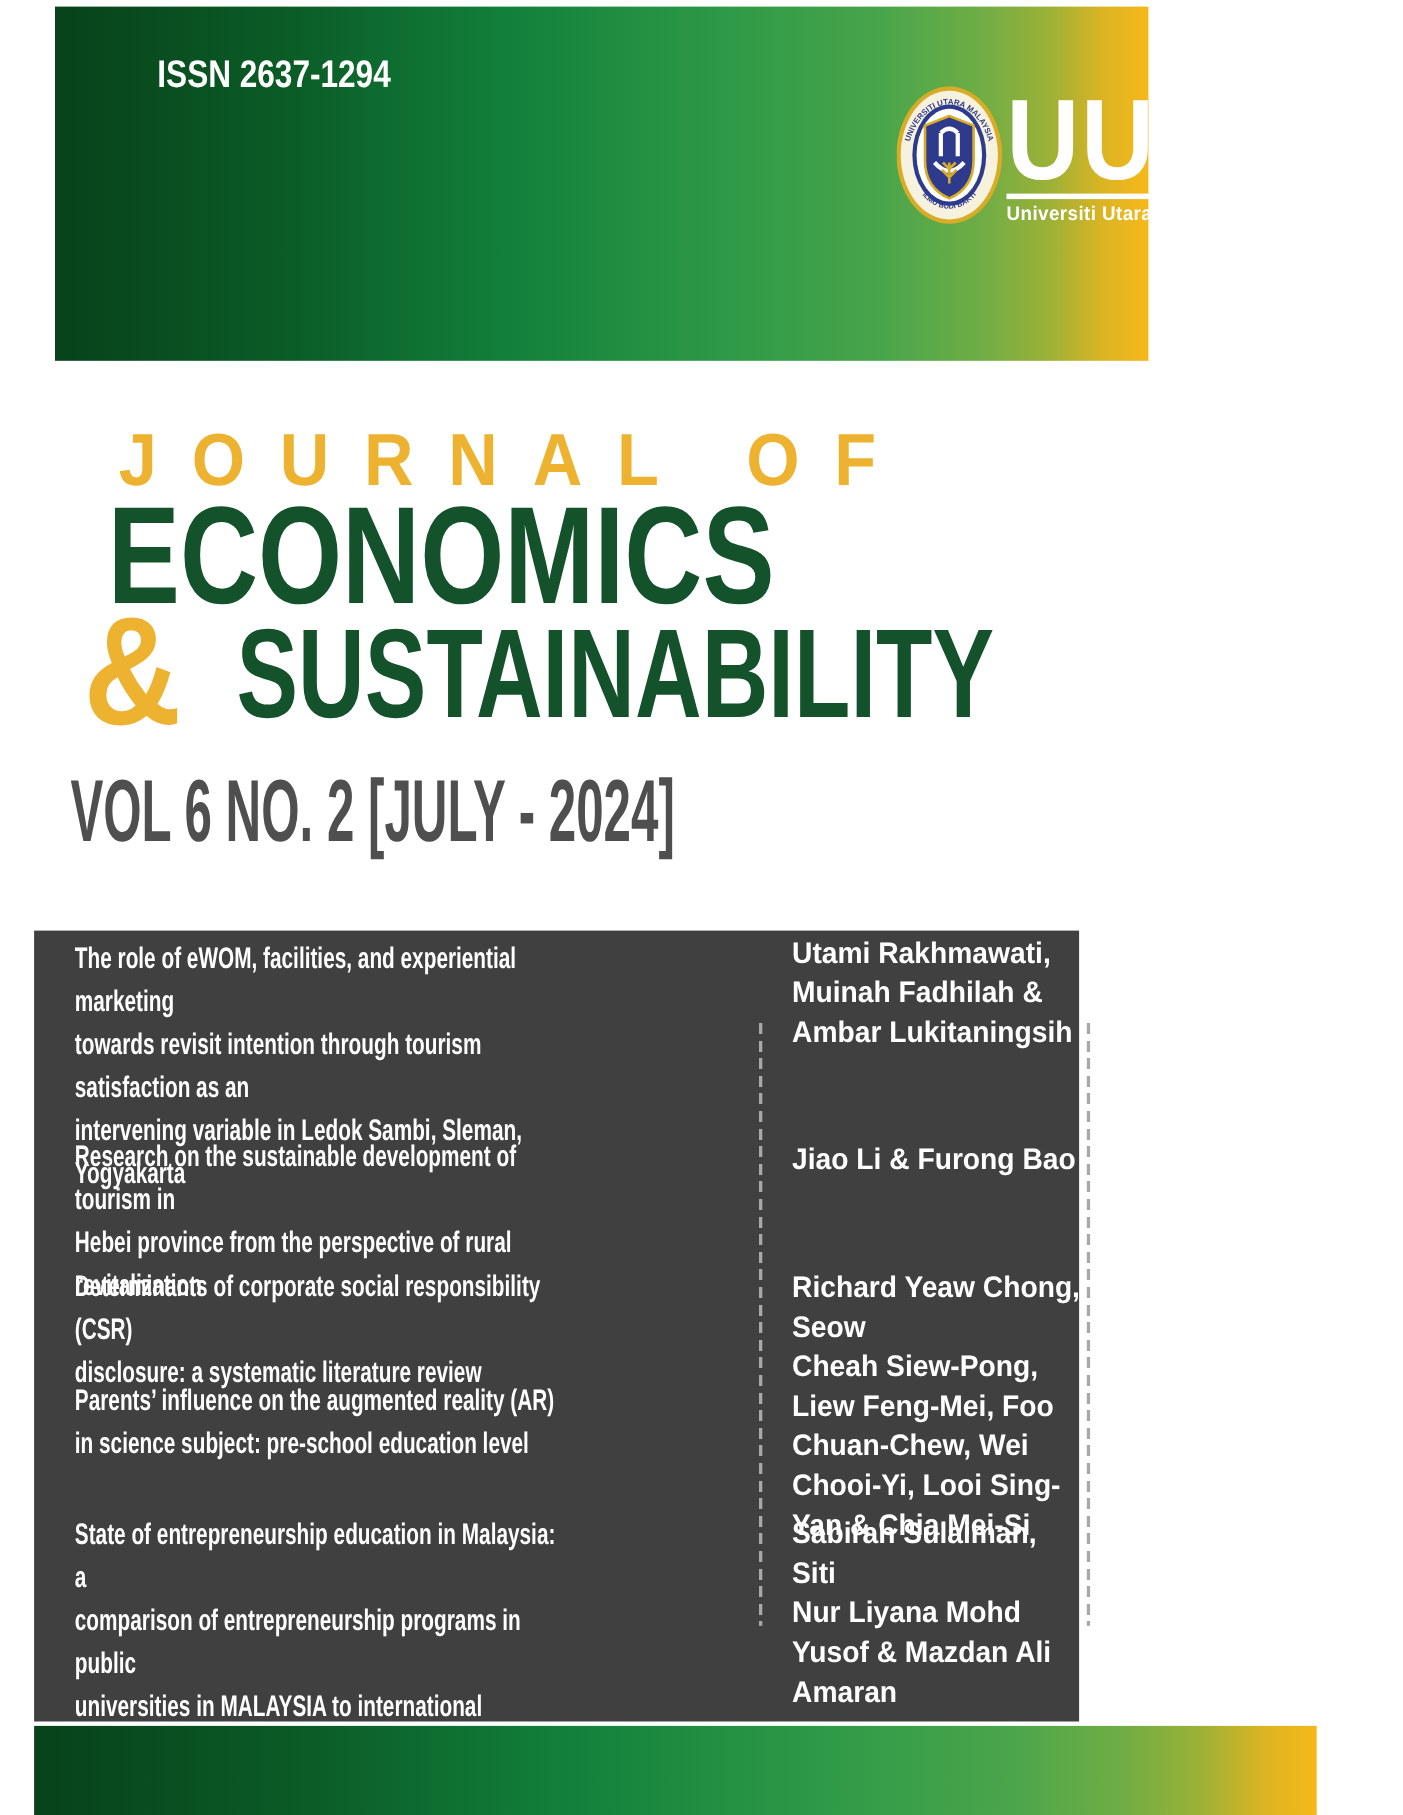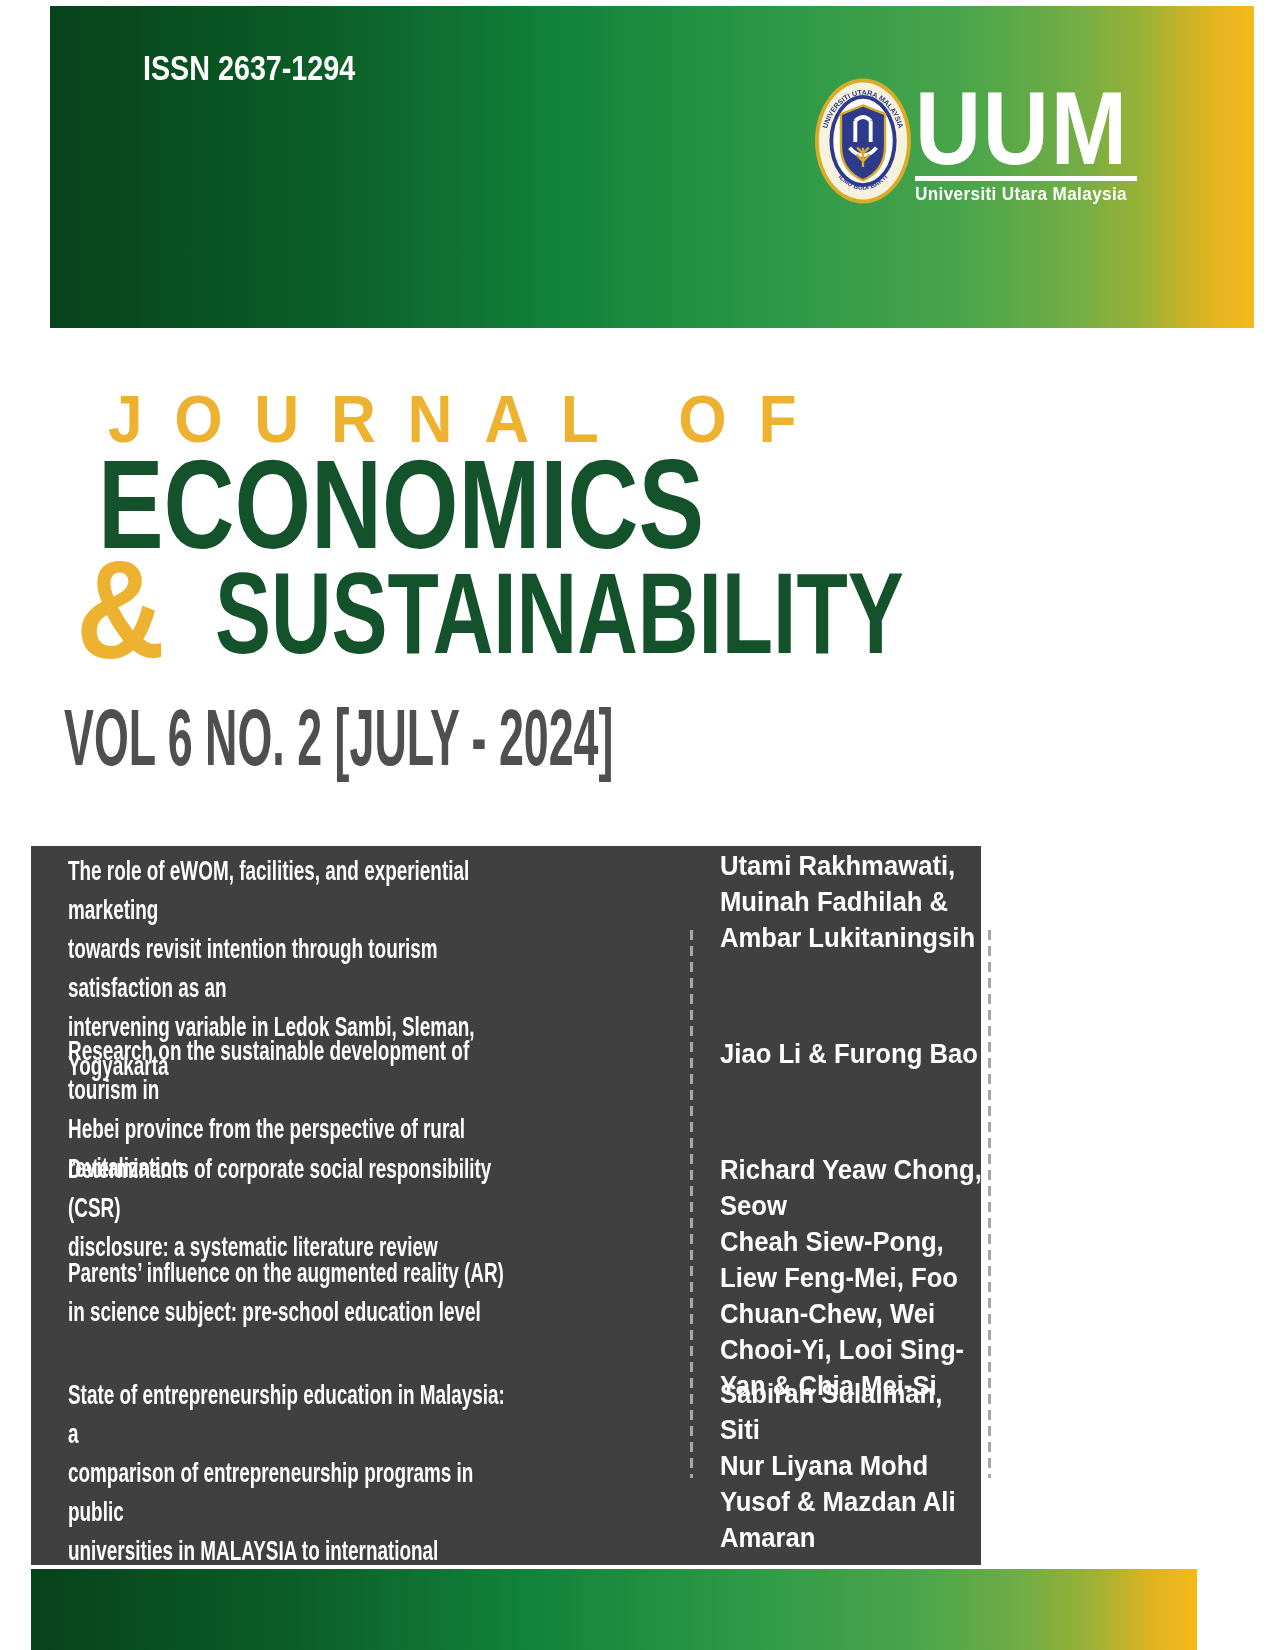--- a/index.html
+++ b/index.html
@@ -5,21 +5,21 @@
   html,body{margin:0;padding:0;background:#ffffff;}
   .page{
     position:relative;
     width:1275px;height:1650px;
     background:#ffffff;
     overflow:hidden;
     font-family:"Liberation Sans", sans-serif;
   }
   
   .banner-top{
-    position:absolute;left:50px;top:6px;width:1204px;height:322px;
+    position:absolute;left:50px;top:6px;width:994px;height:322px;
     background:linear-gradient(90deg,
       #07421a 0%, #0b5d27 22%, #12813b 42%, #2f9a47 62%,
       #4aa54b 76%, #71ad45 85%, #9cb136 91%, #ddb423 96%, #f6b81a 100%);
   }
   .issn{
     position:absolute;left:93px;top:44px;
     color:#ffffff;font-weight:bold;font-size:35px;line-height:1;
     transform:scaleX(0.82);transform-origin:0 0;white-space:nowrap;
   }
   .crest{position:absolute;left:765px;top:72px;width:96px;height:126px;}

